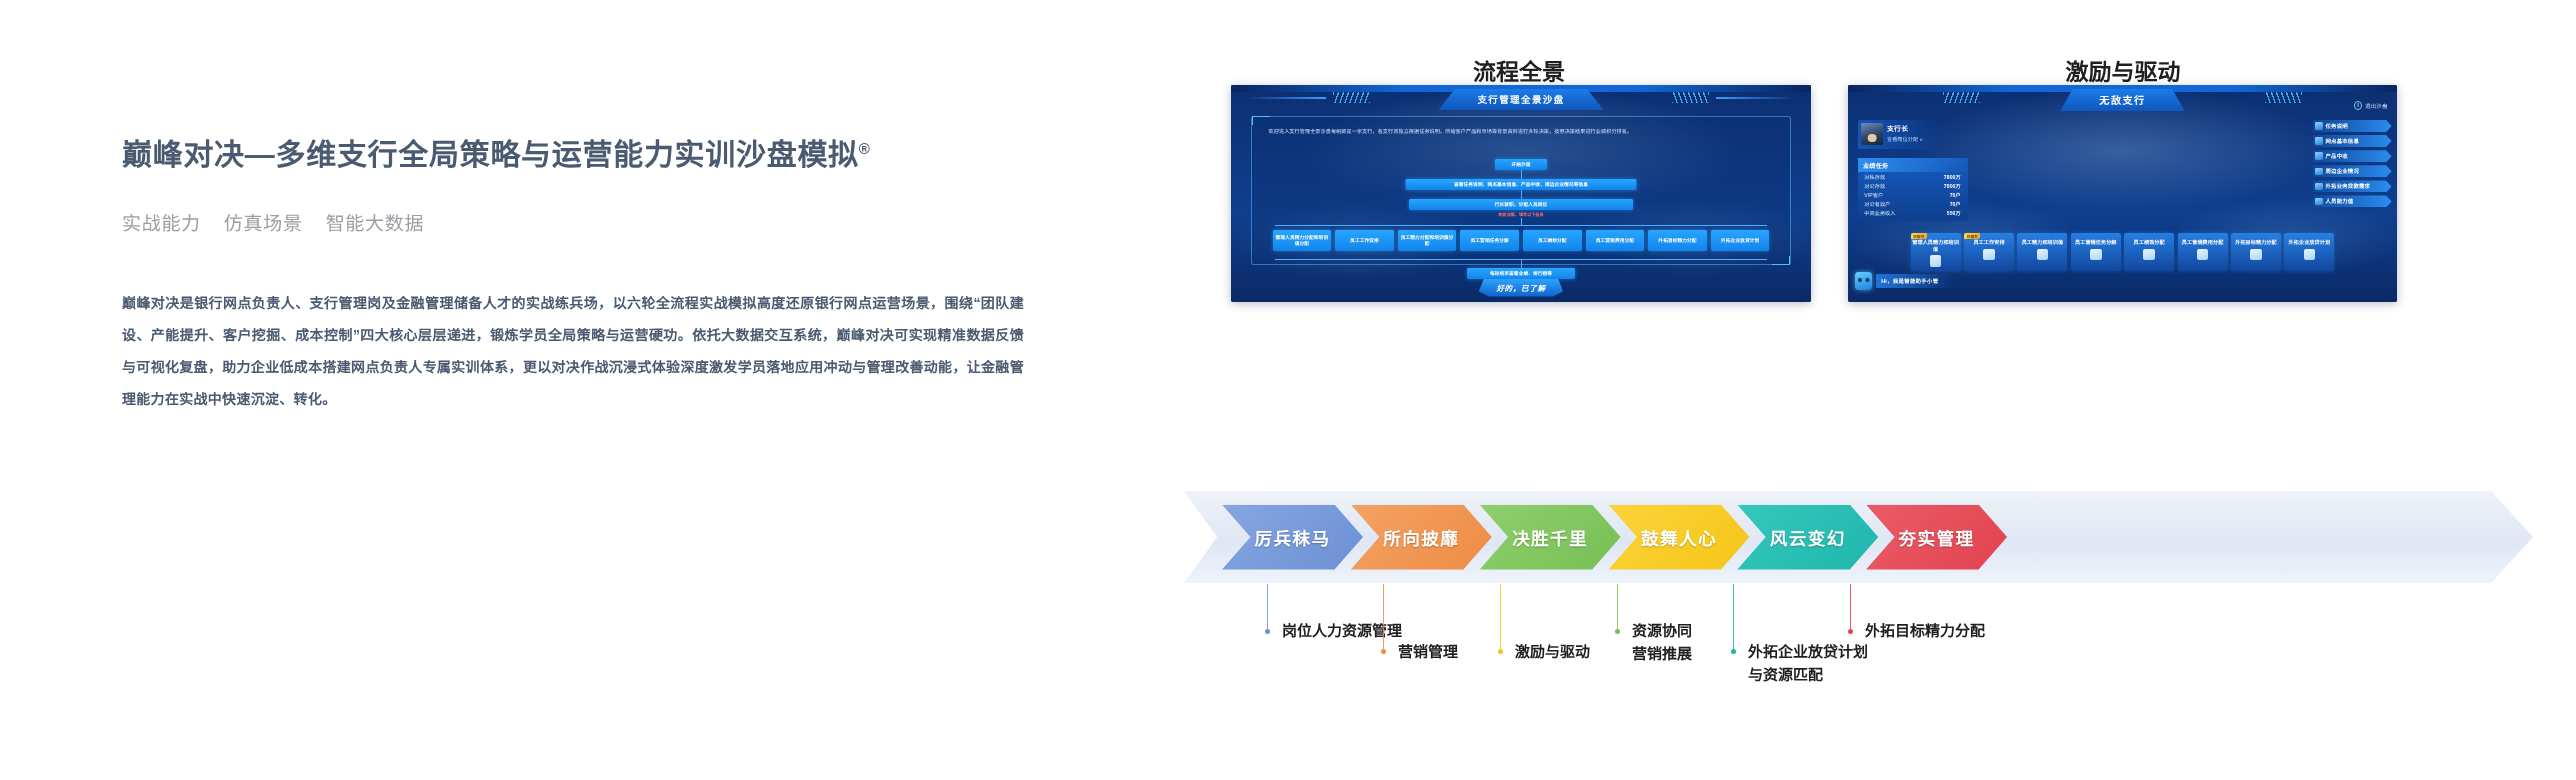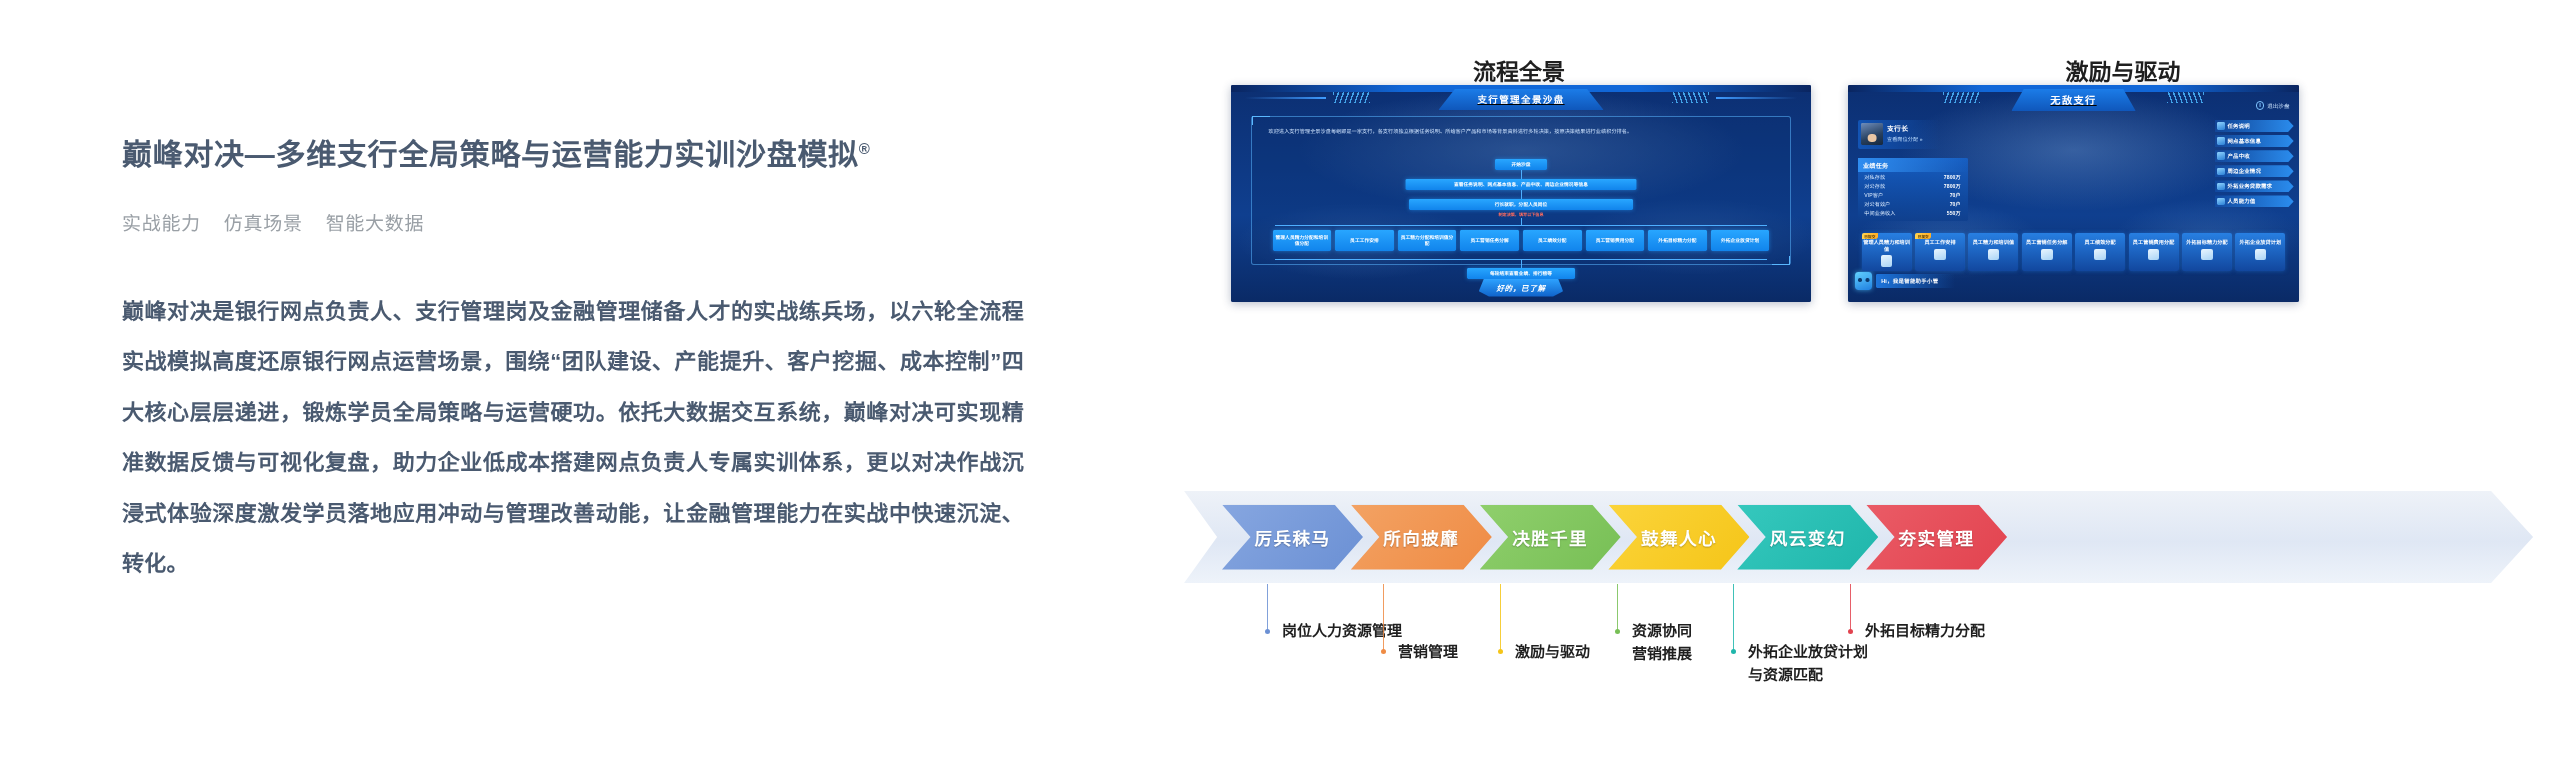--- a/index.html
+++ b/index.html
@@ -15,55 +15,55 @@
   
   .left-col { position: absolute; left: 122px; top: 136px; width: 902px; }
   .main-title {
     font-size: 30px; font-weight: 700; color: #4a5a70;
     letter-spacing: 0.7px; line-height: 1.25; white-space: nowrap;
   }
   .main-title .reg { font-size: 15px; vertical-align: super; }
   .tagline { margin-top: 34px; font-size: 19px; color: #9aa0a6; letter-spacing: 0.7px; }
   .tagline span { margin-right: 23px; }
   .body-copy {
-    margin-top: 52px; font-size: 22px; font-weight: 700; color: #4a5a70;
+    margin-top: 52px; font-size: 14px; font-weight: 700; color: #4a5a70;
     line-height: 2.3; text-align: justify; letter-spacing: 0.3px;
   }
 
   
   .right-col { position: absolute; left: 1180px; top: 0; width: 1396px; height: 780px; }
 
   .shot-captions { position: absolute; top: 53px; left: 0; width: 100%; height: 27px; }
   .shot-caption {
     position: absolute; font-size: 23px; font-weight: 700; color: #1f1f1f;
     transform: translateX(-50%); white-space: nowrap;
   }
   .shot-caption.c1 { left: 339px; }
   .shot-caption.c2 { left: 943px; }
 
   .shot {
     position: absolute; top: 85px; border-radius: 2px; overflow: hidden;
     box-shadow: 0 2px 9.5px rgba(20,40,80,.30);
   }
   .shot.left  { left: 51px;  width: 580px; height: 217px; }
-  .shot.right { left: 668px; width: 451px; height: 217px; }
+  .shot.right { left: 668px; width: 549px; height: 217px; }
 
   
   .sf-bg { position:absolute; inset:0; background: linear-gradient(180deg,#0a2a6b 0%,#0c3a86 45%,#0a2c6e 100%); }
   .sf-photo {
     position:absolute; inset:0;
     background:
       radial-gradient(ellipse 55% 40% at 50% 30%, rgba(150,190,235,.30), transparent 70%),
       radial-gradient(ellipse 30% 25% at 22% 72%, rgba(120,170,225,.22), transparent 70%),
       radial-gradient(ellipse 30% 25% at 80% 70%, rgba(120,170,225,.20), transparent 70%),
       linear-gradient(180deg,#0c2f72 0%,#0f3f8f 60%,#0a2a66 100%);
   }
   .sf-topbar { position:absolute; left:0; right:0; top:0; height:6.8px;
     background: linear-gradient(90deg,#0a2560,#1167d8 30%,#1167d8 70%,#0a2560); }
-  .sf-title-wrap { position:absolute; left:50%; top:4.1px; transform:translateX(-50%);text-decoration:underline; }
+  .sf-title-wrap { position:absolute; left:50%; top:4.1px; transform:translateX(-50%); }
   .sf-title {
     position:relative; padding:2.7px 39px 4.1px; color:#fff; font-weight:700; letter-spacing:1.4px;
     background: linear-gradient(180deg,#1b7ce8,#0f57bb);
     clip-path: polygon(10% 0, 90% 0, 100% 100%, 0 100%);
   }
   .sf-hatch { position:absolute; top:6.8px; width:37px; height:11px; opacity:.85;
     background: repeating-linear-gradient(110deg,#4db8ff 0 1.4px, transparent 1.4px 4.7px); }
   .sf-line { position:absolute; height:1.4px; background: linear-gradient(90deg,transparent,#3f9bff); }
 
   

